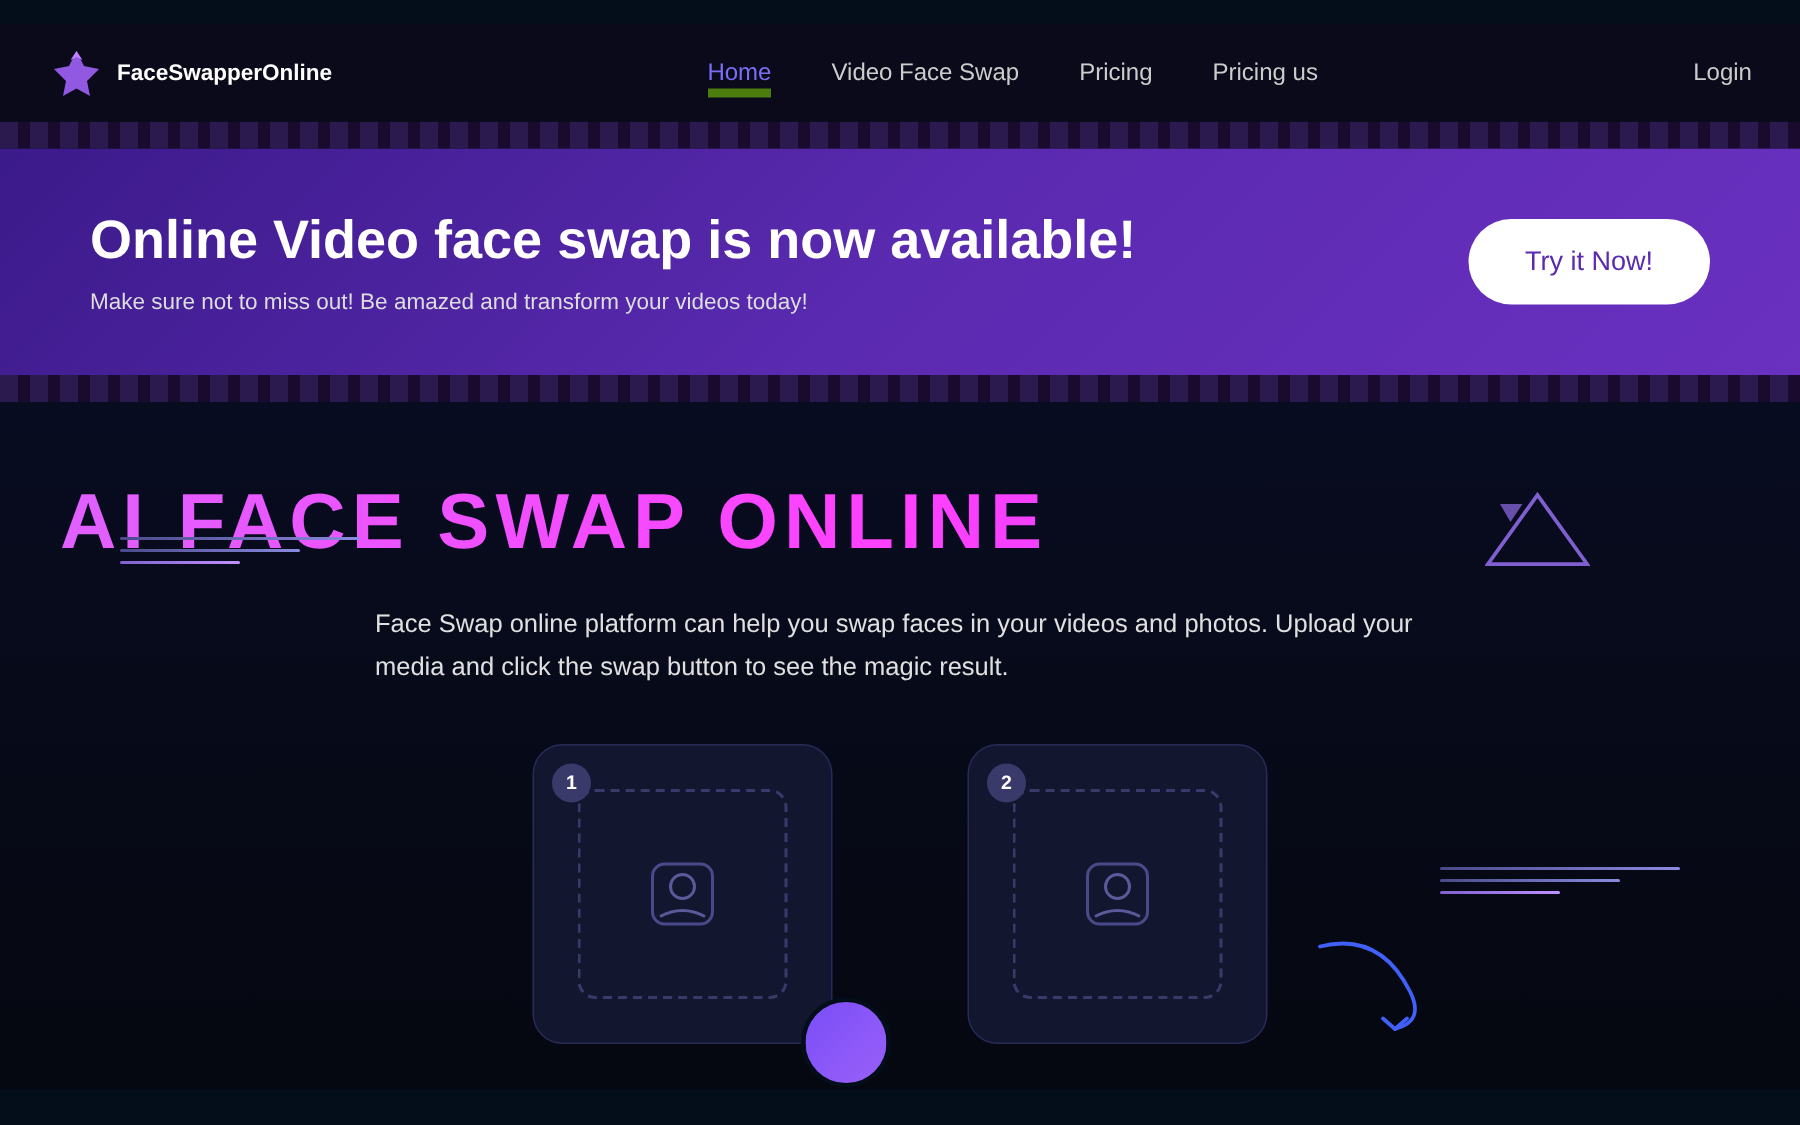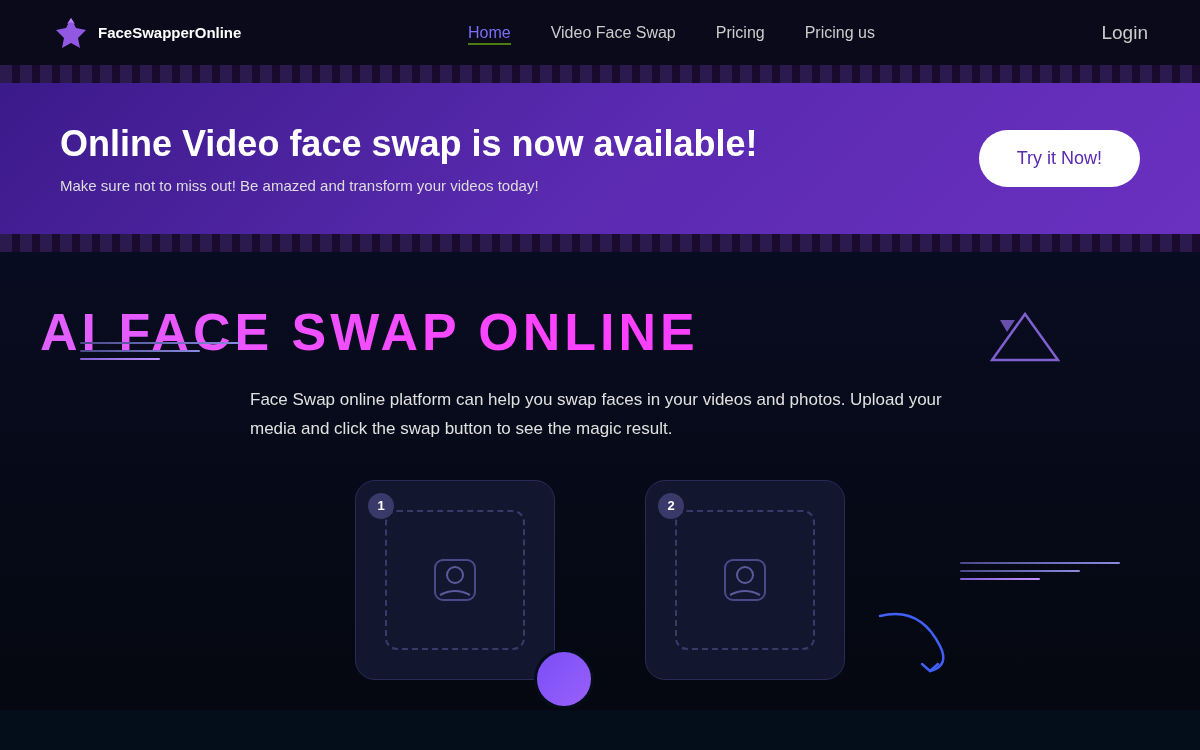--- a/index.html
+++ b/index.html
@@ -10,24 +10,25 @@
       width: 1200px;
       overflow-x: hidden;
     }
 
     
     nav {
       display: flex;
       align-items: center;
       justify-content: space-between;
       background: #0a0a1a;
-      padding: 0 52px;
+      padding: 0 32px;
       height: 65px;
       position: relative;
       z-index: 10;
+      margin-top: 16px;
     }
     .nav-logo {
       display: flex;
       align-items: center;
       gap: 8px;
     }
     .logo-icon {
       width: 38px;
       height: 38px;
     }
@@ -42,33 +43,33 @@
       gap: 40px;
       list-style: none;
     }
     .nav-links li a {
       text-decoration: none;
       color: #ccc;
       font-size: 16px;
     }
     .nav-links li.active a {
       color: #7b6ef6;
-      border-bottom: 2px solid #4d7c0f;
+      border-bottom: 6px solid #4d7c0f;
       padding-bottom: 2px;
     }
     .nav-right {
       display: flex;
       align-items: center;
       gap: 20px;
     }
     .login-btn {
       color: #ccc;
       background: none;
       border: none;
-      font-size: 19px;
+      font-size: 16px;
       cursor: pointer;
     }
     .signup-btn {
       background: linear-gradient(135deg, #7b4ef8, #9d5ef8);
       color: #fff;
       border: none;
       padding: 10px 28px;
       border-radius: 25px;
       font-size: 16px;
       cursor: pointer;

